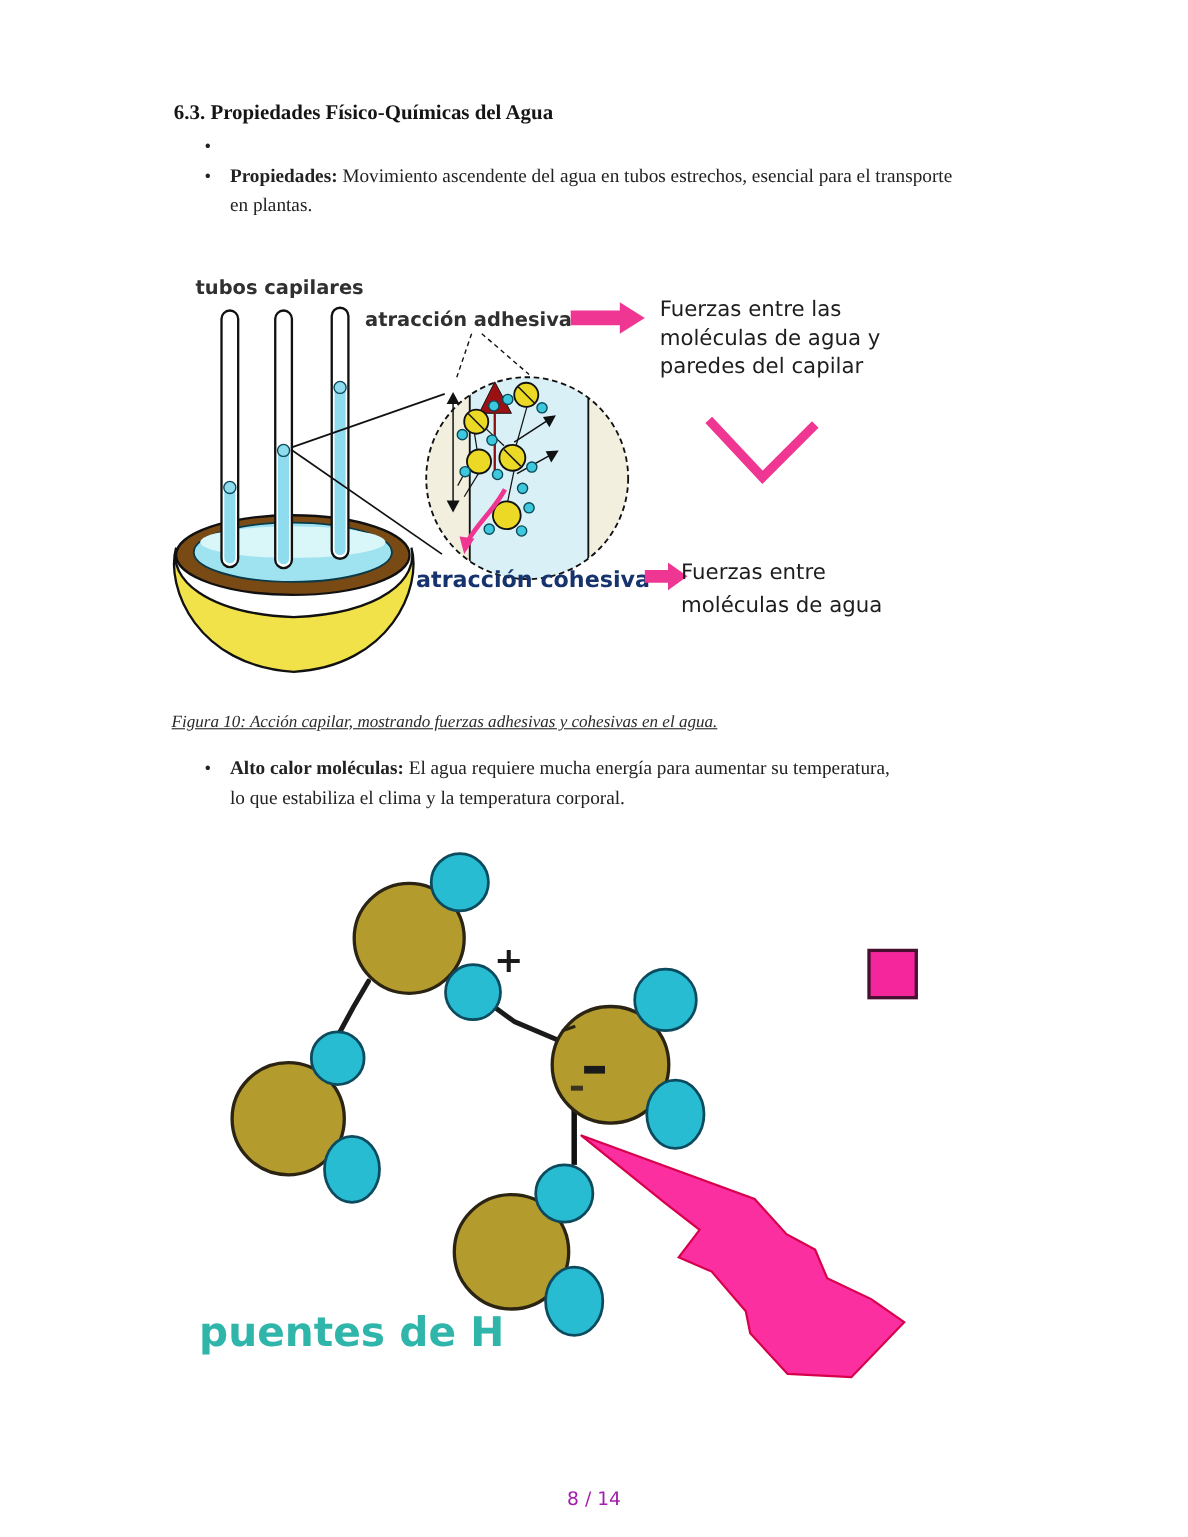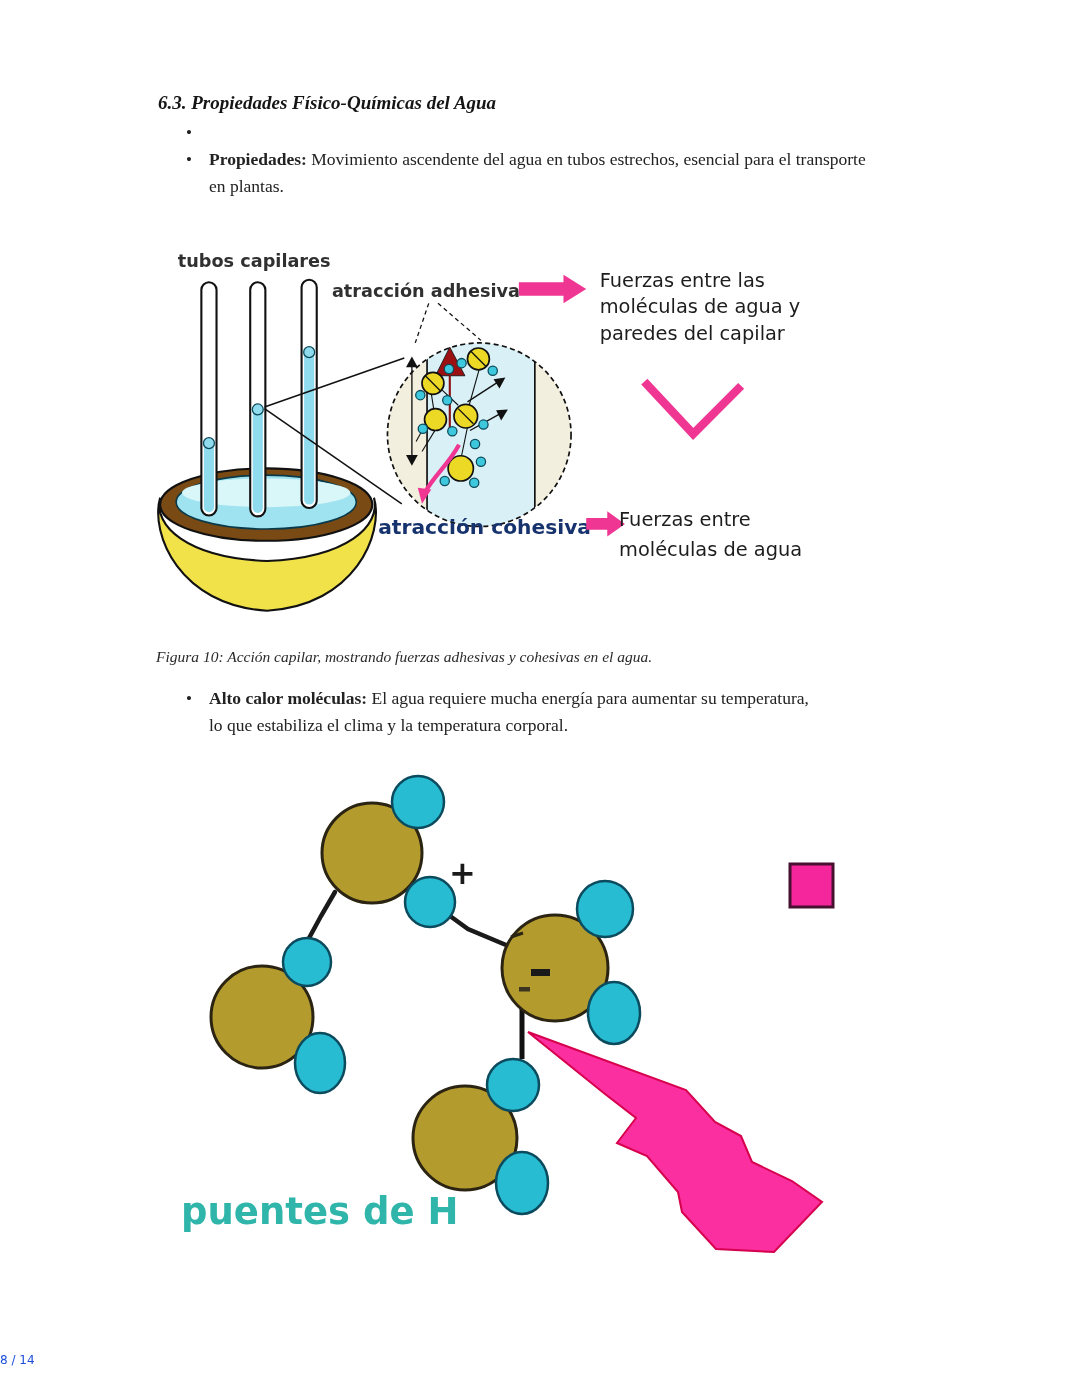--- a/index.html
+++ b/index.html
@@ -1,26 +1,26 @@
 <!DOCTYPE html>
 <html><head>
 <meta charset="utf-8">
 <style>
   html,body{margin:0;padding:0;background:#ffffff;}
   .page{position:relative;width:1080px;height:1397px;background:#ffffff;
         font-family:"Liberation Serif",serif;color:#1c1c1c;overflow:hidden;}
-  .heading{position:absolute;left:158px;top:92px;font-size:19px;font-weight:bold;color:#151515;font-style:italic;}
+  .heading{position:absolute;left:158px;top:92px;font-size:19px;font-weight:bold;color:#151515;}
   .bullet{position:absolute;display:flex;font-size:17.5px;line-height:27px;color:#222;}
   .bullet .dot{flex:0 0 23px;font-size:17px;}
   .bullet-1{left:186px;top:119px;width:720px;}
   .bullet-2{left:186px;top:146px;width:690px;}
   .bullet-3{left:186px;top:685px;width:640px;}
-  .caption{position:absolute;left:156px;top:648px;font-size:15.5px;font-style:italic;color:#2a2a2a;}
-  .footer{position:absolute;left:0;top:1353px;width:100%;text-align:left;
-          font-family:"DejaVu Sans",sans-serif;font-size:12px;color:#1d4ed8;}
+  .caption{position:absolute;left:156px;top:648px;font-size:15.5px;font-style:italic;color:#2a2a2a;text-decoration:underline;}
+  .footer{position:absolute;left:0;top:1353px;width:100%;text-align:center;
+          font-family:"DejaVu Sans",sans-serif;font-size:17px;color:#a21caf;}
   .fig{position:absolute;}
   .fig1{left:150px;top:200px;}
   .fig2{left:150px;top:750px;}
   text{font-family:"DejaVu Sans",sans-serif;}
   .comic-label{font-weight:bold;fill:#303030;}
   .note-text{fill:#1d1d1d;}
 </style>
 </head>
 <body>
 

